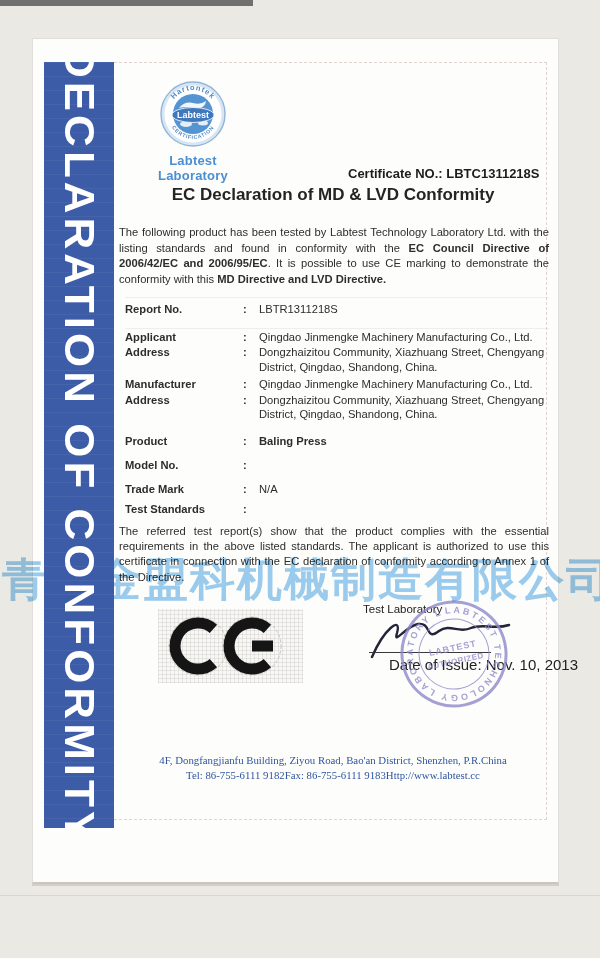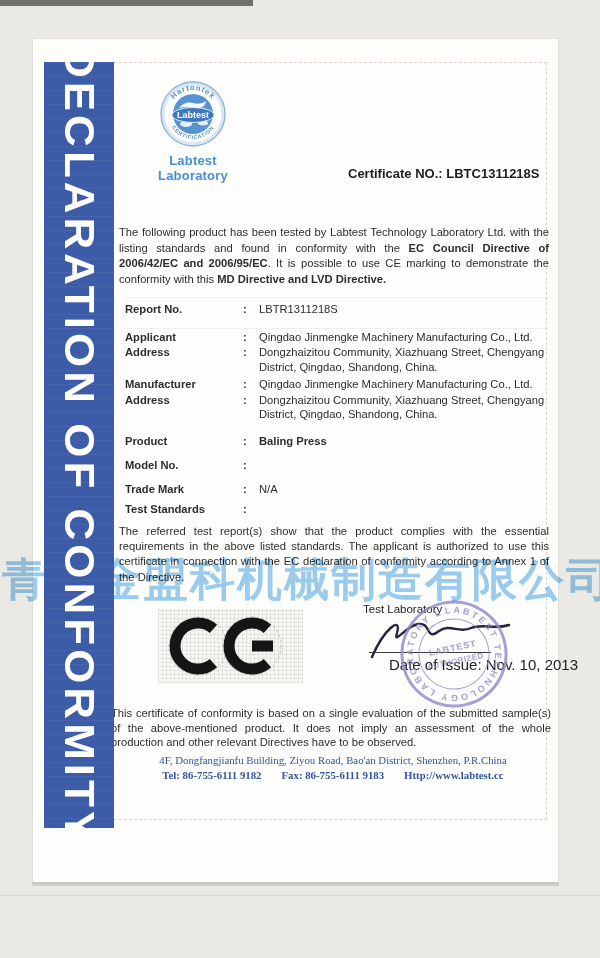--- a/index.html
+++ b/index.html
@@ -82,21 +82,21 @@
   .sig { position:absolute; left:333px; top:572px; width:157px; height:56px; z-index:2; }
   .sigline { position:absolute; left:336px; top:613px; width:122px; border-top:1.5px solid #3a3a3a; z-index:2; }
   .dateissue { position:absolute; left:336px; top:617px; width:180px; font-size:15px; color:#222; z-index:2; white-space:nowrap;margin-left:20px; }
   .stamp { position:absolute; left:364px; top:558px; width:114px; height:114px; z-index:3; opacity:.8; transform:rotate(-12deg); }
 
   .footer {
     position:absolute; left:84px; top:714px; width:432px; text-align:center;
     font-family:"Liberation Serif", serif; color:#2f55a0;
     font-size:10.8px; line-height:14.5px;
   }
-  .footer-line2 { display:flex; justify-content:center; gap:20px; white-space:nowrap;font-weight:bold; }
+  .footer-line2 { display:flex; justify-content:center; white-space:nowrap; }
 </style>
 </head>
 <body>
 
 <div class="topbar"></div>
 
 <div class="paper">
 
   <div class="dashed-frame"></div>
 
@@ -127,20 +127,21 @@
       <text x="33" y="37" text-anchor="middle" font-size="9" font-weight="bold" fill="#ffffff">Labtest</text>
     </svg>
     <div class="logo-caption">Labtest Laboratory</div>
   </div>
 
   <div class="certno">
     <span>Certificate NO.:</span>
     <span>LBTC1311218S</span>
   </div>
 
+  <div class="doc-title">EC Declaration of MD &amp; LVD Conformity</div>
 
   <div class="para intro"><span>The following product has been tested by Labtest Technology Laboratory Ltd. with the listing standards and found in conformity with the </span><span class="b">EC Council Directive of 2006/42/EC and 2006/95/EC</span><span>. It is possible to use CE marking to demonstrate the conformity with this </span><span class="b">MD Directive and LVD Directive.</span></div>
 
   <div class="dtable">
     <div class="trow hair" style="padding-top:4px">
       <div class="tlabel">Report No.</div>
       <div class="tcolon">:</div>
       <div class="tvalue">LBTR1311218S</div>
     </div>
     <div class="trow hair" style="margin-top:11px;padding-top:1px">
@@ -209,21 +210,20 @@
     <defs>
         <path id="stamparc" d="M 57 16 a 41 41 0 1 1 -0.1 0" fill="none"></path>
       </defs>
     <text font-size="9" font-weight="bold" fill="#9089cb" letter-spacing="2.4">
       <textPath href="#stamparc" startOffset="0%">LABTEST TECHNOLOGY LABORATORY LTD</textPath>
     </text>
     <text x="57" y="54" text-anchor="middle" font-size="9" font-weight="bold" fill="#9089cb" letter-spacing="1">LABTEST</text>
     <text x="57" y="67" text-anchor="middle" font-size="8" font-weight="bold" fill="#9089cb" letter-spacing="0.5">AUTHORIZED</text>
   </svg>
 
-  <div class="para para3">This certificate of conformity is based on a single evaluation of the submitted sample(s) of the above-mentioned product. It does not imply an assessment of the whole production and other relevant Directives have to be observed.</div>
 
   <div class="footer">
     <div>4F, Dongfangjianfu Building, Ziyou Road, Bao'an District, Shenzhen, P.R.China</div>
     <div class="footer-line2">
       <span>Tel: 86-755-6111 9182</span>
       <span>Fax: 86-755-6111 9183</span>
       <span>Http://www.labtest.cc</span>
     </div>
   </div>
 

